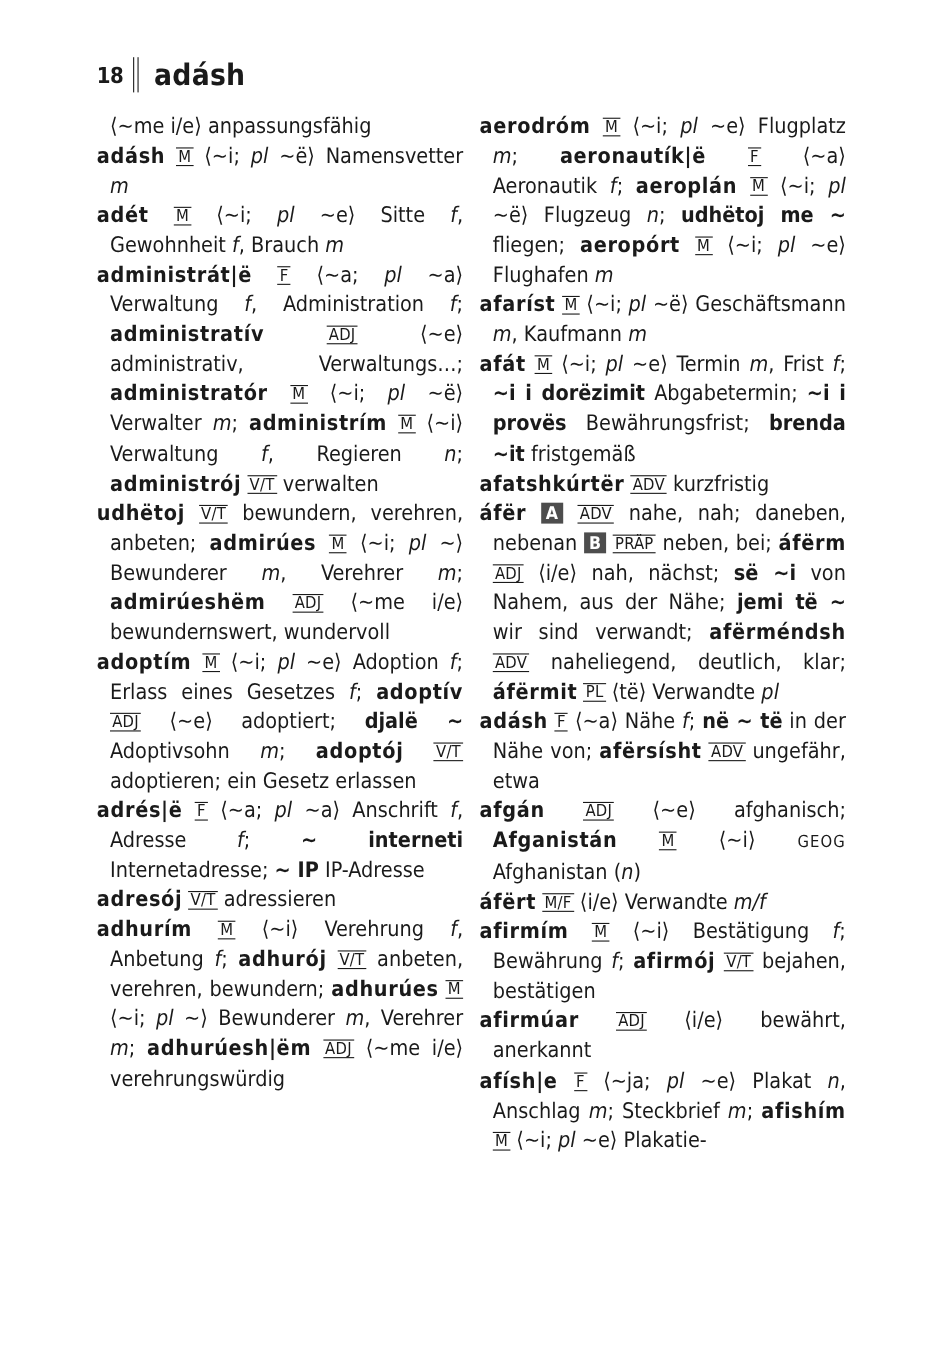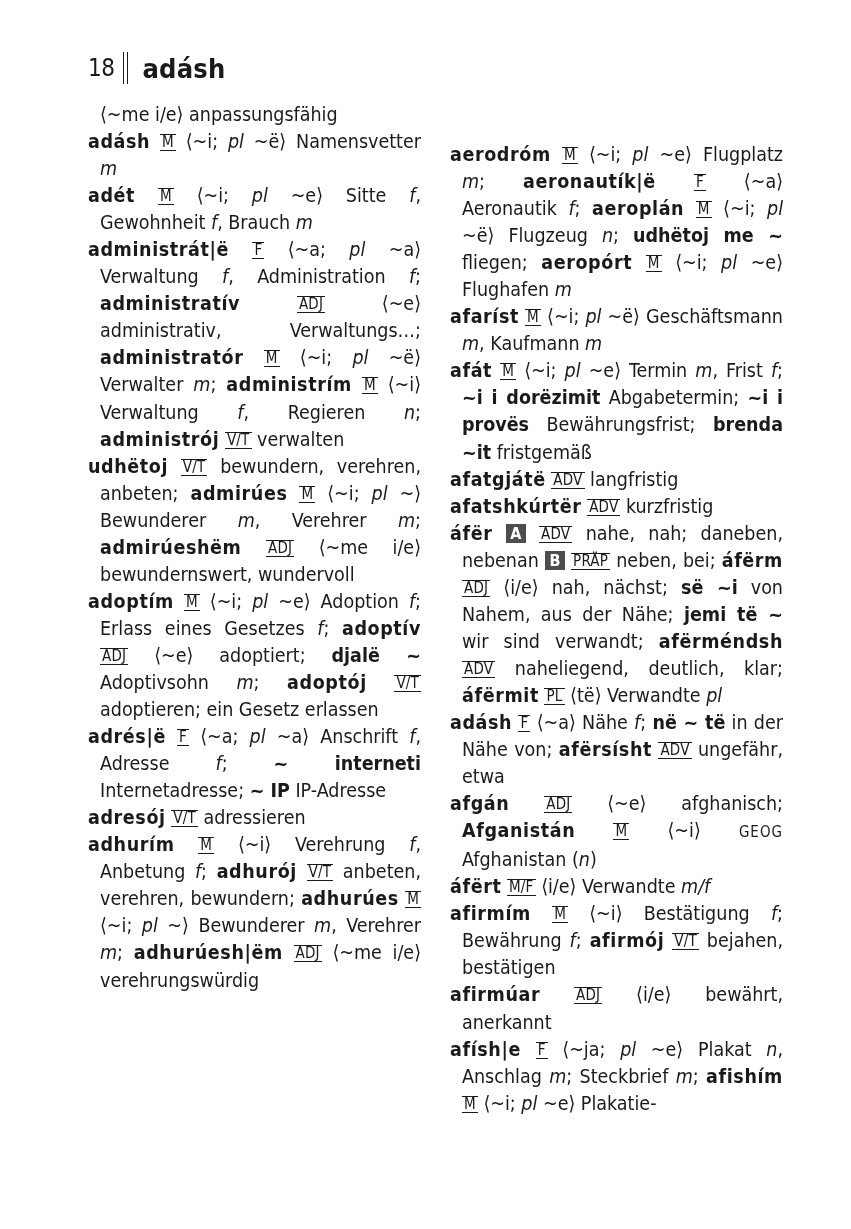--- a/index.html
+++ b/index.html
@@ -1,25 +1,25 @@
 <!DOCTYPE html>
 <html><head>
 <meta charset="utf-8">
 <style>
   html, body { margin:0; padding:0; background:#ffffff; }
   body { width:851px; height:1229px; position:relative; overflow:hidden;
          font-family:"DejaVu Sans Condensed","DejaVu Sans","Liberation Sans",sans-serif; color:#1a1a1a; }
   .header { position:absolute; left:88px; top:50px; height:36px; display:flex; align-items:center; }
-  .pnum { font-size:24px; font-weight:normal; letter-spacing:-0.5px; }
+  .pnum { font-size:20px; font-weight:bold; letter-spacing:-0.5px; }
   .sep { display:inline-block; width:5px; height:32px; margin:0 14px 0 9px;
          border-left:1.6px solid #1a1a1a; border-right:1.6px solid #1a1a1a; box-sizing:border-box; }
   .guide { font-size:27px; font-weight:bold; letter-spacing:0.2px; }
   .col { position:absolute; top:101px; width:333px; font-size:19.5px; line-height:27.05px; }
   .col.left { left:88px; }
-  .col.right { left:450px; width:333px;margin-top:40px; }
+  .col.right { left:436px; width:333px; }
   .entry { padding-left:12px; text-indent:-12px; text-align:justify; margin:0; }
   .entry.cont { text-indent:0; }
   .hw { font-weight:bold; letter-spacing:0.6px; }
   .b { font-weight:bold; }
   .i { font-style:italic; }
   .tag { display:inline-block; font-size:15px; line-height:15px; padding:0 2px;
          border-top:1.3px solid #1a1a1a; border-bottom:1.3px solid #1a1a1a; text-indent:0;
          vertical-align:1px; letter-spacing:0.2px; }
   .box { display:inline-block; background:#4d4d4d; color:#fff; font-weight:bold; font-size:16px;
          line-height:19px; width:20px; text-align:center; text-indent:0; vertical-align:1px; }
@@ -42,21 +42,20 @@
     <p class="entry"><span class="hw">udhëtoj</span> <span class="tag">V/T</span> bewundern, verehren, anbeten; <span class="hw">admirúes</span> <span class="tag">M</span> ⟨~i; <span class="i">pl</span> ~⟩ Bewunderer <span class="i">m</span>, Verehrer <span class="i">m</span>; <span class="hw">admirúeshëm</span> <span class="tag">ADJ</span> ⟨~me i/e⟩ bewundernswert, wundervoll</p>
     <p class="entry"><span class="hw">adoptím</span> <span class="tag">M</span> ⟨~i; <span class="i">pl</span> ~e⟩ Adoption <span class="i">f</span>; Erlass eines Gesetzes <span class="i">f</span>; <span class="hw">adoptív</span> <span class="tag">ADJ</span> ⟨~e⟩ adoptiert; <span class="b">djalë ~</span> Adoptivsohn <span class="i">m</span>; <span class="hw">adoptój</span> <span class="tag">V/T</span> adoptieren; ein Gesetz erlassen</p>
     <p class="entry"><span class="hw">adrés|ë</span> <span class="tag">F</span> ⟨~a; <span class="i">pl</span> ~a⟩ Anschrift <span class="i">f</span>, Adresse <span class="i">f</span>; <span class="b">~ interneti</span> Internetadresse; <span class="b">~ IP</span> IP-Adresse</p>
     <p class="entry"><span class="hw">adresój</span> <span class="tag">V/T</span> adressieren</p>
     <p class="entry"><span class="hw">adhurím</span> <span class="tag">M</span> ⟨~i⟩ Verehrung <span class="i">f</span>, Anbetung <span class="i">f</span>; <span class="hw">adhurój</span> <span class="tag">V/T</span> anbeten, verehren, bewundern; <span class="hw">adhurúes</span> <span class="tag">M</span> ⟨~i; <span class="i">pl</span> ~⟩ Bewunderer <span class="i">m</span>, Verehrer <span class="i">m</span>; <span class="hw">adhurúesh|ëm</span> <span class="tag">ADJ</span> ⟨~me i/e⟩ verehrungswürdig</p>
   </div>
 <div class="col right" id="col-right">
     <p class="entry"><span class="hw">aerodróm</span> <span class="tag">M</span> ⟨~i; <span class="i">pl</span> ~e⟩ Flugplatz <span class="i">m</span>; <span class="hw">aeronautík|ë</span> <span class="tag">F</span> ⟨~a⟩ Aeronautik <span class="i">f</span>; <span class="hw">aeroplán</span> <span class="tag">M</span> ⟨~i; <span class="i">pl</span> ~ë⟩ Flugzeug <span class="i">n</span>; <span class="b">udhëtoj me ~</span> fliegen; <span class="hw">aeropórt</span> <span class="tag">M</span> ⟨~i; <span class="i">pl</span> ~e⟩ Flughafen <span class="i">m</span></p>
     <p class="entry"><span class="hw">afaríst</span> <span class="tag">M</span> ⟨~i; <span class="i">pl</span> ~ë⟩ Geschäftsmann <span class="i">m</span>, Kaufmann <span class="i">m</span></p>
     <p class="entry"><span class="hw">afát</span> <span class="tag">M</span> ⟨~i; <span class="i">pl</span> ~e⟩ Termin <span class="i">m</span>, Frist <span class="i">f</span>; <span class="b">~i i dorëzimit</span> Abgabetermin; <span class="b">~i i provës</span> Bewährungsfrist; <span class="b">brenda ~it</span> fristgemäß</p>
-    <p class="entry"><span class="hw">afatgjátë</span> <span class="tag">ADV</span> langfristig</p>
     <p class="entry"><span class="hw">afatshkúrtër</span> <span class="tag">ADV</span> kurzfristig</p>
     <p class="entry"><span class="hw">áfër</span> <span class="box">A</span> <span class="tag">ADV</span> nahe, nah; daneben, nebenan <span class="box">B</span> <span class="tag">PRÄP</span> neben, bei; <span class="hw">áfërm</span> <span class="tag">ADJ</span> ⟨i/e⟩ nah, nächst; <span class="b">së ~i</span> von Nahem, aus der Nähe; <span class="b">jemi të ~</span> wir sind verwandt; <span class="hw">afërméndsh</span> <span class="tag">ADV</span> naheliegend, deutlich, klar; <span class="hw">áfërmit</span> <span class="tag">PL</span> ⟨të⟩ Verwandte <span class="i">pl</span></p>
     <p class="entry"><span class="hw">adásh</span> <span class="tag">F</span> ⟨~a⟩ Nähe <span class="i">f</span>; <span class="b">në ~ të</span> in der Nähe von; <span class="hw">afërsísht</span> <span class="tag">ADV</span> ungefähr, etwa</p>
     <p class="entry"><span class="hw">afgán</span> <span class="tag">ADJ</span> ⟨~e⟩ afghanisch; <span class="hw">Afganistán</span> <span class="tag">M</span> ⟨~i⟩ <span class="sc">GEOG</span> Afghanistan (<span class="i">n</span>)</p>
     <p class="entry"><span class="hw">áfërt</span> <span class="tag">M/F</span> ⟨i/e⟩ Verwandte <span class="i">m/f</span></p>
     <p class="entry"><span class="hw">afirmím</span> <span class="tag">M</span> ⟨~i⟩ Bestätigung <span class="i">f</span>; Bewährung <span class="i">f</span>; <span class="hw">afirmój</span> <span class="tag">V/T</span> bejahen, bestätigen</p>
     <p class="entry"><span class="hw">afirmúar</span> <span class="tag">ADJ</span> ⟨i/e⟩ bewährt, anerkannt</p>
     <p class="entry"><span class="hw">afísh|e</span> <span class="tag">F</span> ⟨~ja; <span class="i">pl</span> ~e⟩ Plakat <span class="i">n</span>, Anschlag <span class="i">m</span>; Steckbrief <span class="i">m</span>; <span class="hw">afishím</span> <span class="tag">M</span> ⟨~i; <span class="i">pl</span> ~e⟩ Plakatie-</p>
   </div>
 

